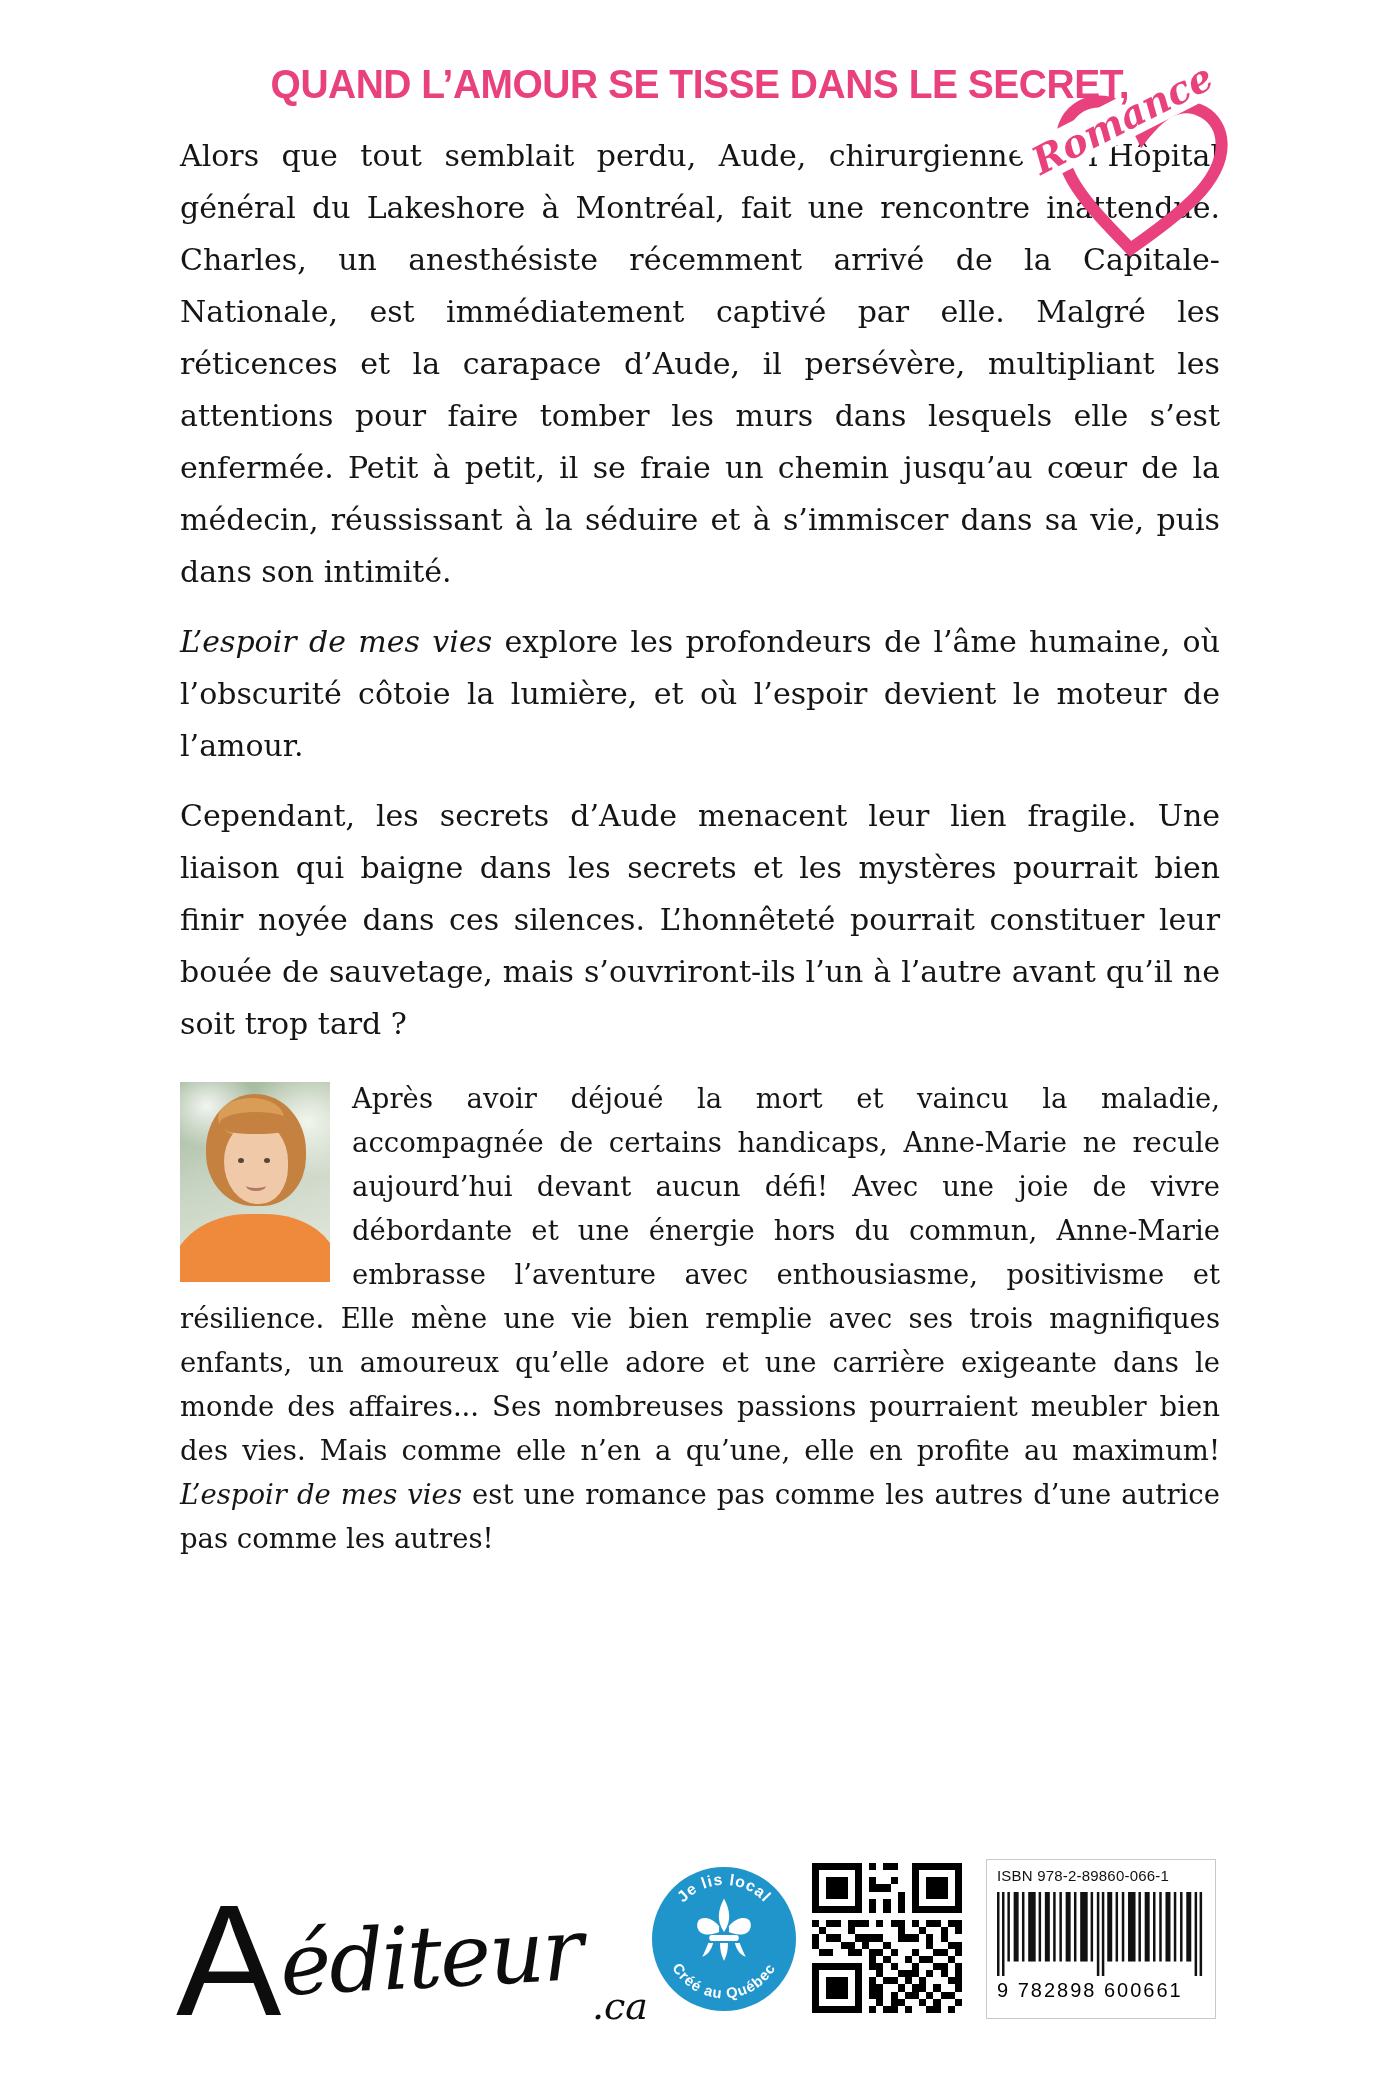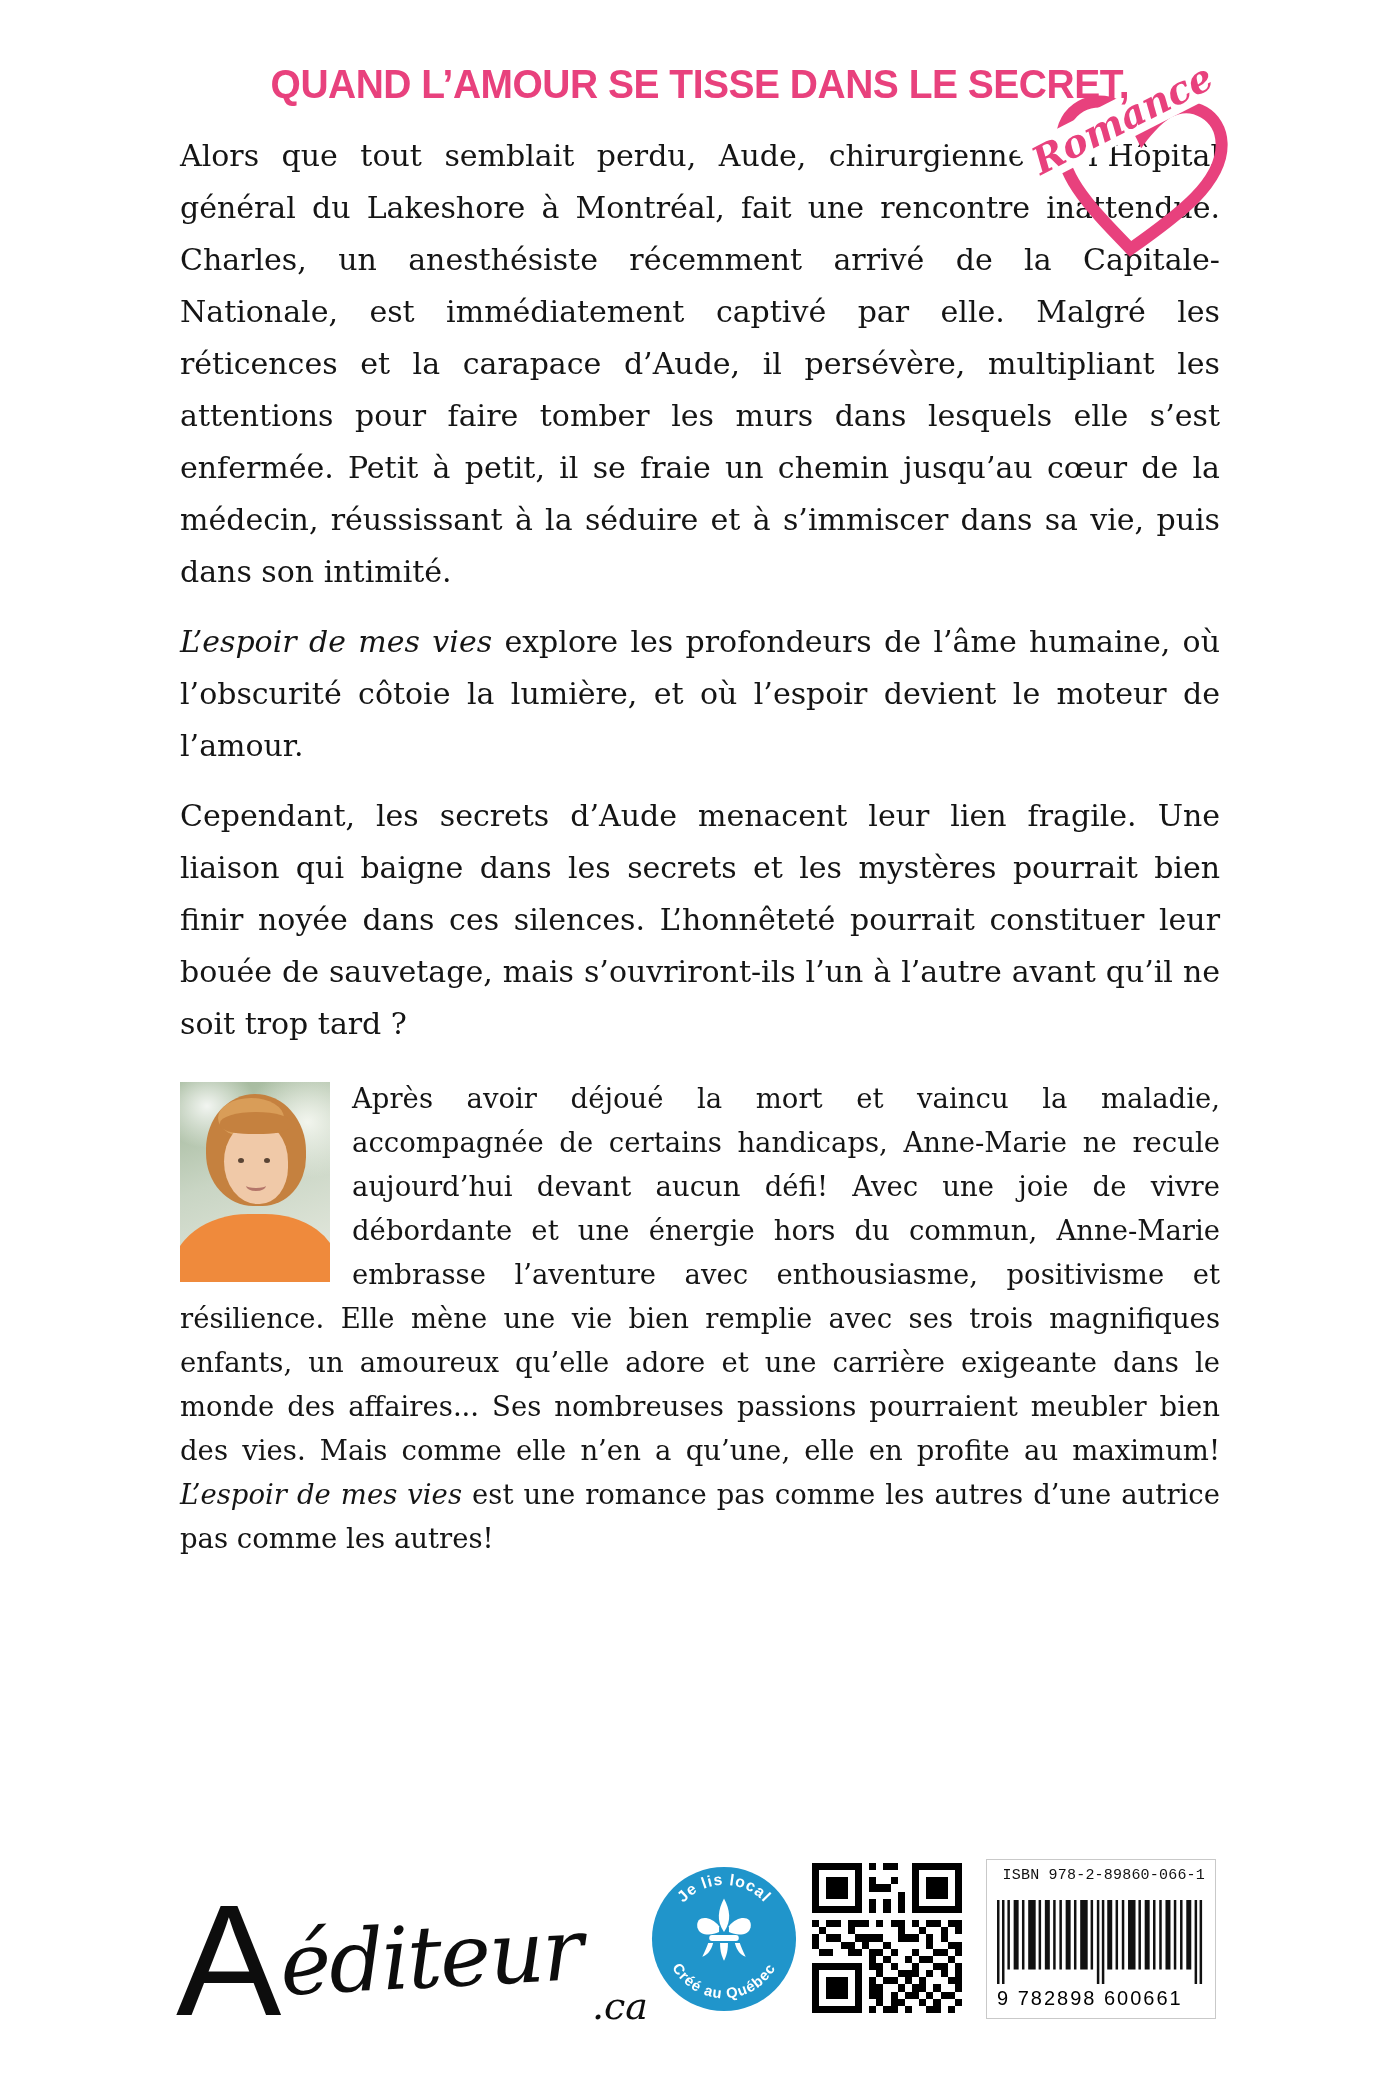--- a/index.html
+++ b/index.html
@@ -72,21 +72,21 @@
   .quebec-badge{position:absolute;left:470px;top:10px;width:148px;height:148px;}
   .quebec-badge svg{width:100%;height:100%;}
 
   .qr-code{position:absolute;left:632px;top:8px;width:150px;height:150px;}
   .qr-code svg{width:100%;height:100%;shape-rendering:crispEdges;}
 
   .isbn-box{
     position:absolute;left:806px;top:4px;width:230px;height:160px;background:#fff;
     border:1px solid #c9c9c9;box-sizing:border-box;padding:7px 10px 6px;
   }
-  .isbn-label{font-family:Liberation Mono, monospace;font-size:15px;color:#111;margin-bottom:16px;letter-spacing:0.2px;text-align:right;}
+  .isbn-label{font-family:Liberation Sans, sans-serif;font-size:15px;color:#111;margin-bottom:8px;letter-spacing:0.2px;}
   .barcode{width:100%;height:84px;display:block;}
   .isbn-digits{font-family:"Liberation Sans",sans-serif;font-size:20px;letter-spacing:2px;text-align:left;margin-top:3px;color:#000;}
 </style>
 </head>
 <body>
 
 <div class="page">
 
   <div class="heart-badge">
     <svg viewBox="0 0 120 120">

